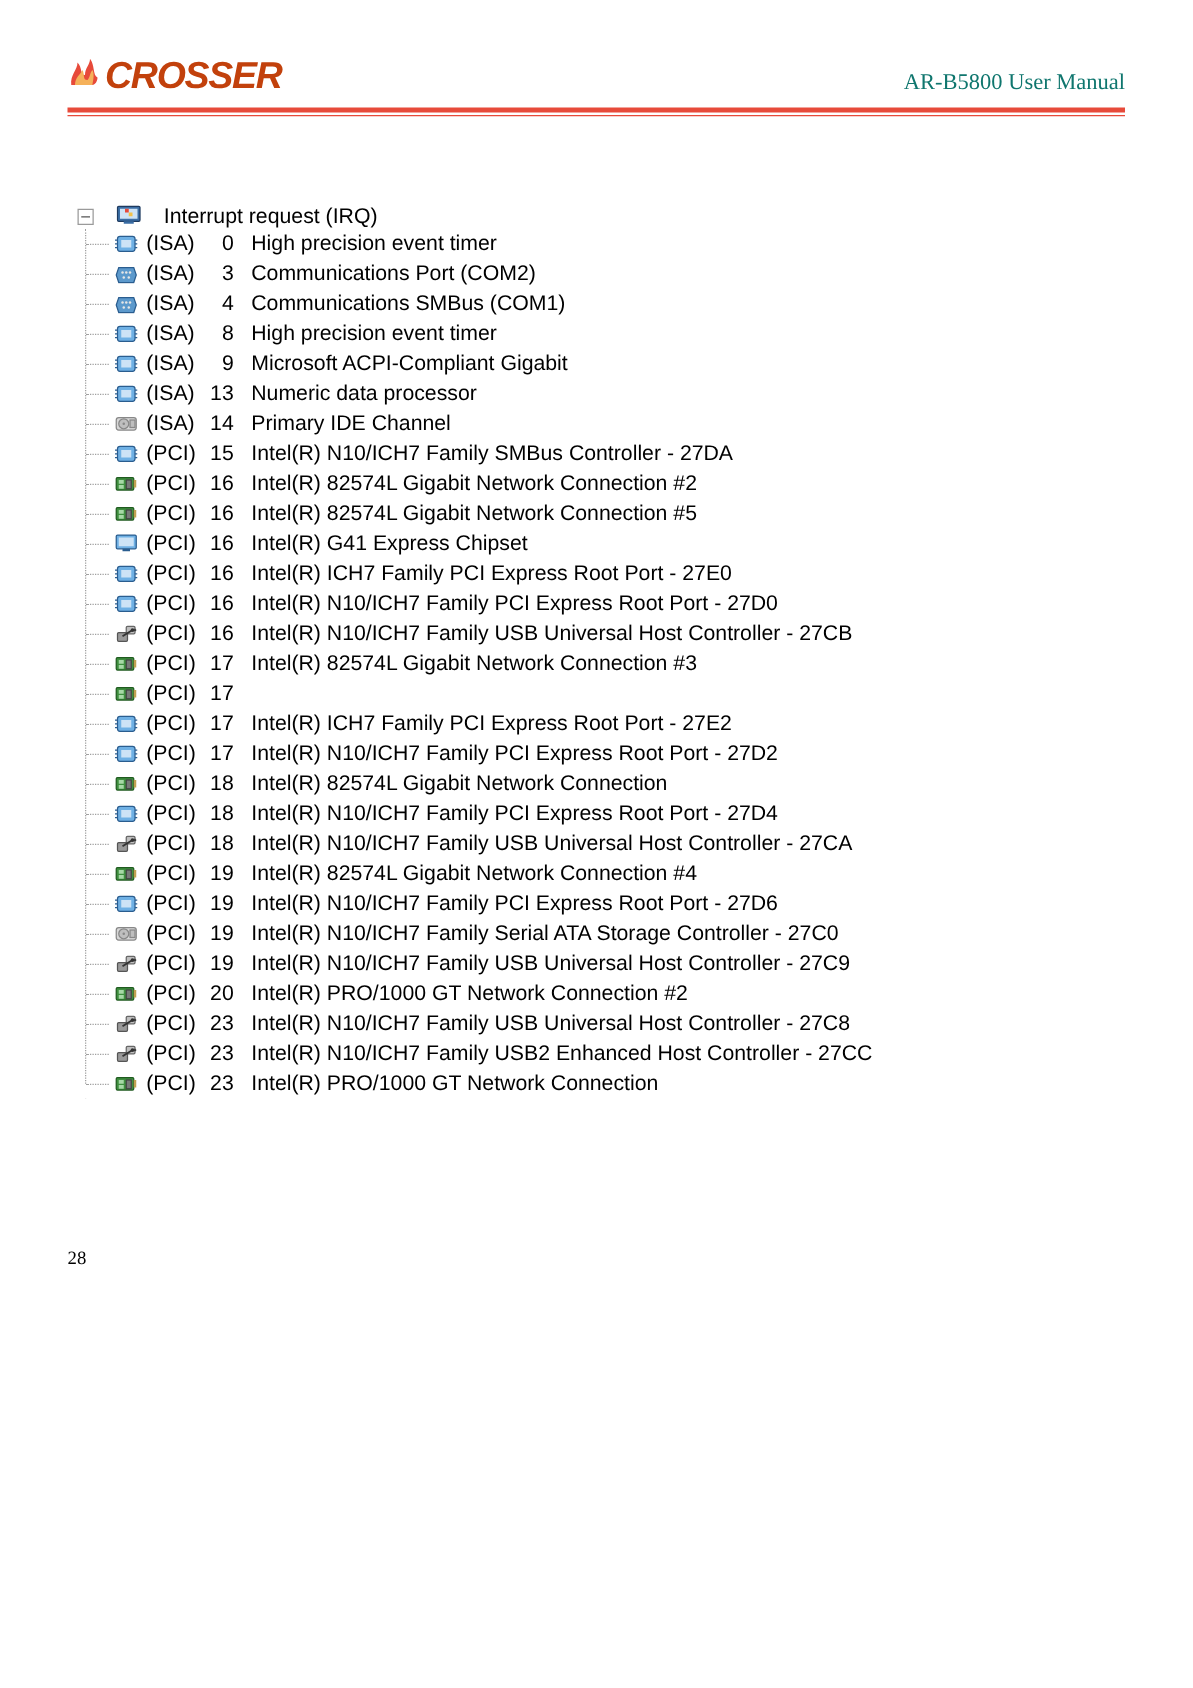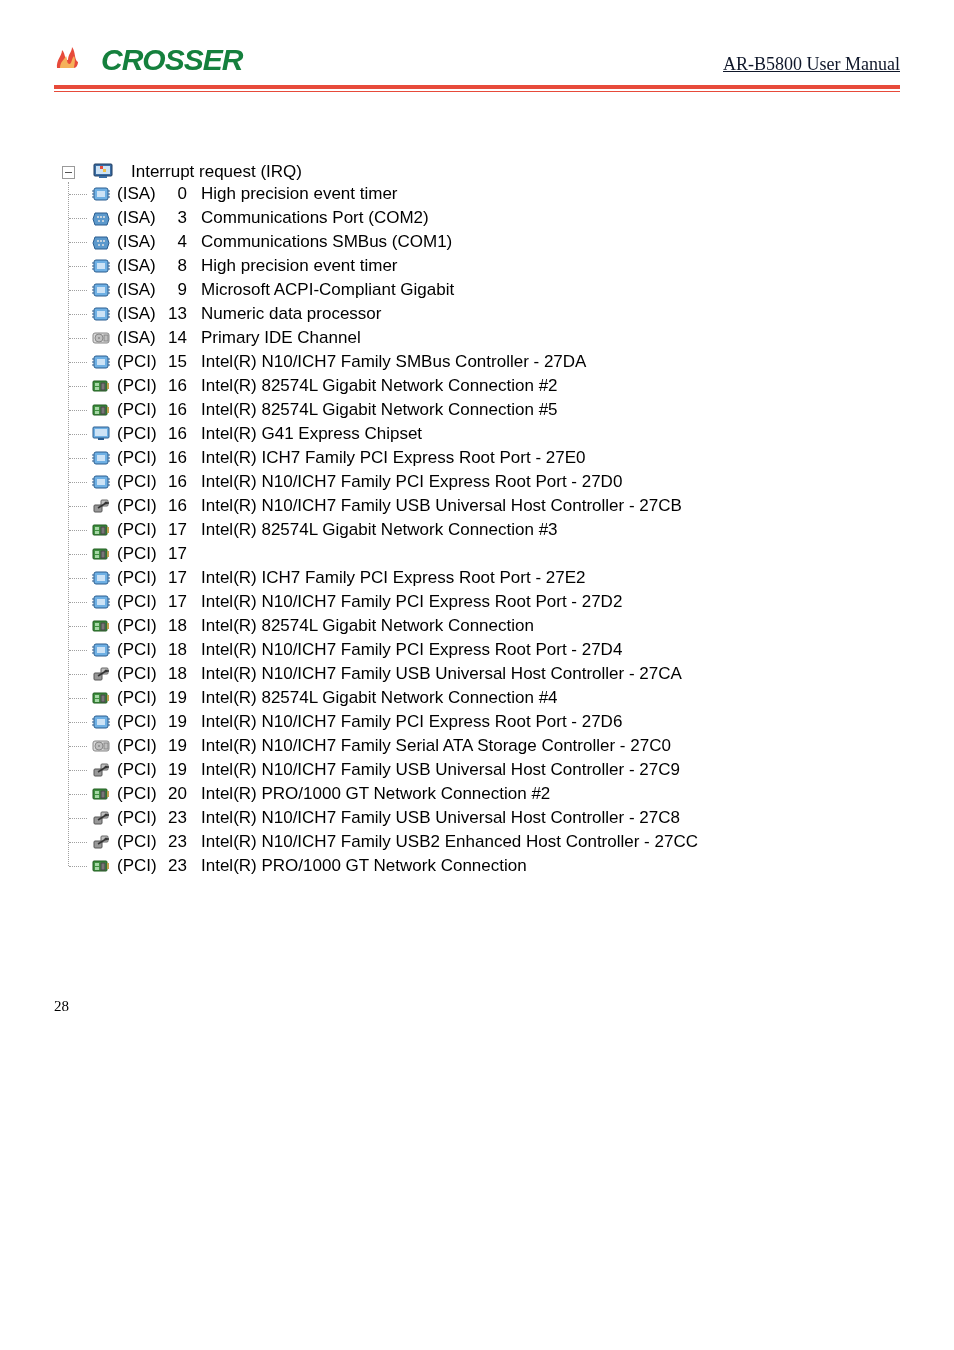--- a/index.html
+++ b/index.html
@@ -22,43 +22,41 @@
     padding-bottom: 6px;
   }
   .logo {
     display: flex;
     align-items: baseline;
     font-family: Arial, sans-serif;
     font-weight: 900;
     font-style: italic;
     font-size: 30px;
     letter-spacing: -1px;
-    color: #15803d;
-    gap: 17px;
+    color: #c2410c;
   }
   .logo .accent {
     position: relative;
     color: #e74a3a;
     font-style: italic;
     display: inline-block;
     top: 2px;
   }
   .accent-flames {
     display: inline-block;
     line-height: 0;
   }
   .accent-flames svg {
     display: block;
   }
   .header-right {
     font-family: "Times New Roman", serif;
     font-size: 18px;
-    color: #0f172a;
+    color: #0f766e;
     padding-bottom: 2px;
-    text-decoration: underline;
   }
   .rule-thick {
     height: 4px;
     background: #e74a3a;
     margin-top: 2px;
   }
   .rule-thin {
     height: 1px;
     background: #e74a3a;
     margin-top: 2px;

